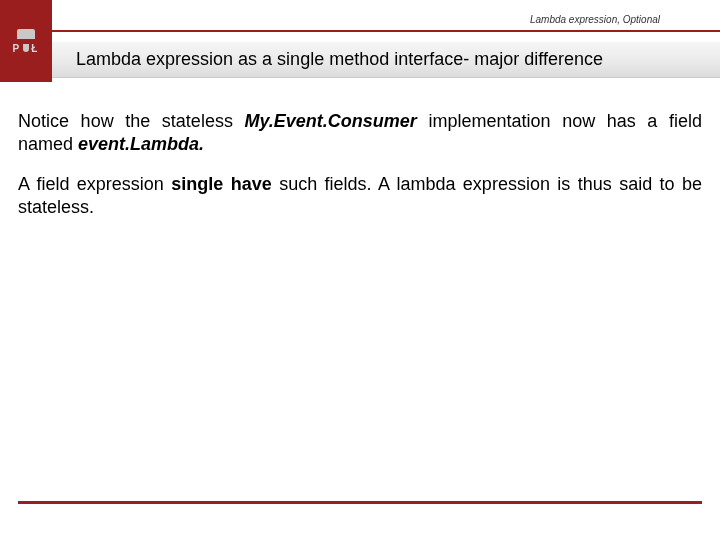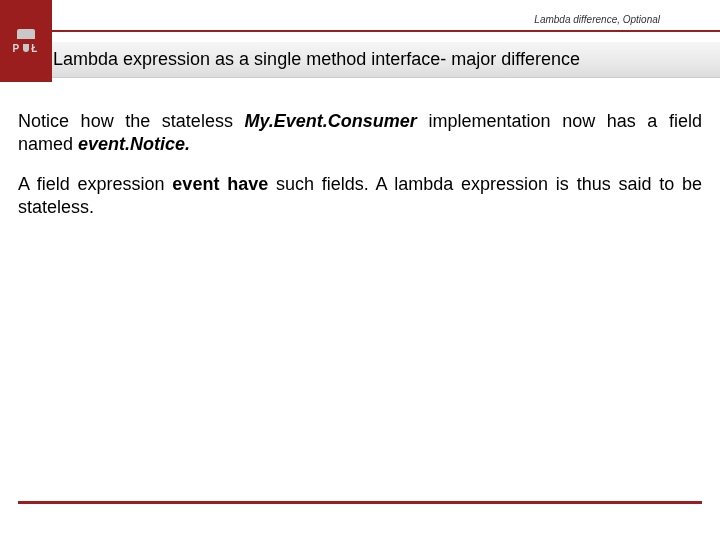--- a/index.html
+++ b/index.html
@@ -71,21 +71,21 @@
   .title-bar {
     position: absolute;
     top: 42px;
     left: 52px;
     right: 0;
     height: 36px;
     background: linear-gradient(to bottom, #f6f6f6 0%, #e9e9e9 60%, #dcdcdc 100%);
     border-bottom: 1px solid #ccc;
     display: flex;
     align-items: center;
-    padding-left: 1px;
+    padding-left: 24px;
   }
   .title-bar-text {
     font-size: 18px;
     color: #000;
   }
   .content {
     padding: 28px 18px 0 18px;
   }
   .para {
     font-size: 18px;
@@ -110,29 +110,29 @@
 
 <div class="header">
   <div class="logo-block">
     <div class="logo-top"></div>
     <div class="logo-letters">
       <span>P</span>
       <span class="logo-shield"></span>
       <span>Ł</span>
     </div>
   </div>
-  <div class="breadcrumb">Lambda difference, Optional</div>
+  <div class="breadcrumb">Lambda expression, Optional</div>
   <div class="breadcrumb-line"></div>
   <div class="title-bar">
     <span class="title-bar-text">Lambda expression as a single method interface- major difference</span>
   </div>
 </div>
 
 <div class="content">
   <p class="para">
-    <span>Notice how the stateless </span><span class="bi">My.Event.Consumer</span><span> implementation now has a field named </span><span class="bi">event.Notice.</span>
+    <span>Notice how the stateless </span><span class="bi">My.Event.Consumer</span><span> implementation now has a field named </span><span class="bi">event.Lambda.</span>
   </p>
   <p class="para">
-    <span>A field expression </span><span class="b">event have</span><span> such fields. A lambda expression is thus said to be stateless.</span>
+    <span>A field expression </span><span class="b">single have</span><span> such fields. A lambda expression is thus said to be stateless.</span>
   </p>
 </div>
 
 <div class="footer-line"></div>
 
 </body></html>

